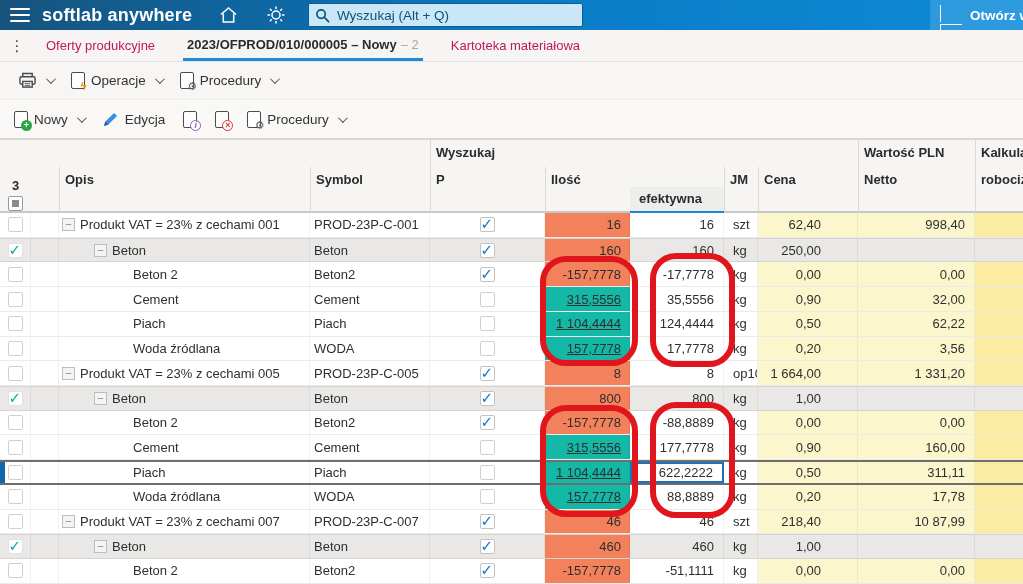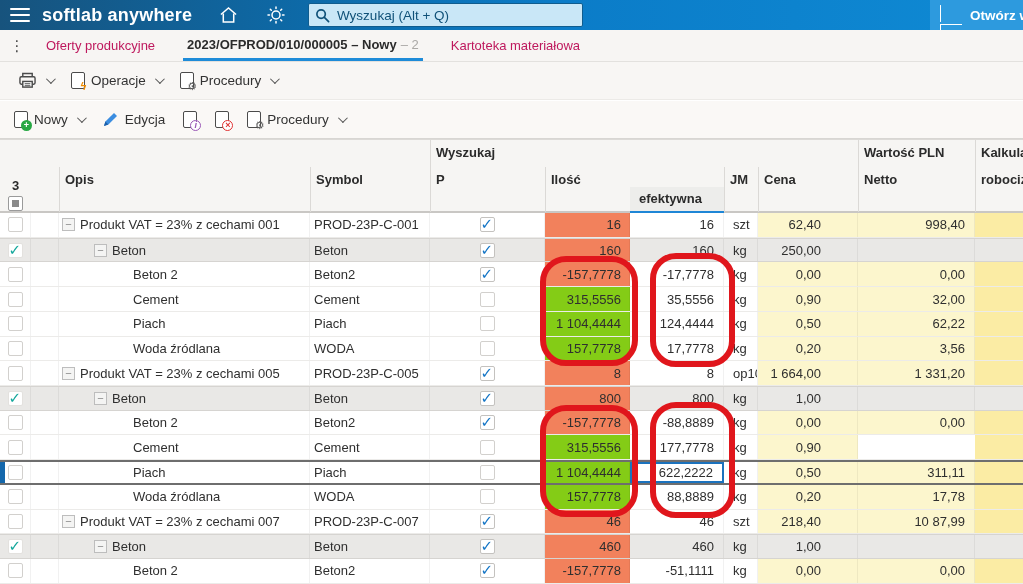--- a/index.html
+++ b/index.html
@@ -84,21 +84,21 @@
   .c-p      { left:430px; width:115px; justify-content:center; }
   .c-ilosc  { left:545px; width:85px;  justify-content:flex-end; padding-right:8px; }
   .c-efekt  { left:630px; width:94px;  justify-content:flex-end; padding-right:9px; }
   .c-jm     { left:724px; width:34px;  padding-left:9px; }
   .c-cena   { left:758px; width:100px; justify-content:flex-end; padding-right:36px; }
   .c-netto  { left:858px; width:117px; justify-content:flex-end; padding-right:9px; }
   .c-rob    { left:975px; width:48px; border-right:none; }
   .row:not(.row-group) .c-cena, .row:not(.row-group) .c-netto { background:#fcf6cd; }
   .row:not(.row-group) .c-rob { background:#fbeca4; }
   .c-ilosc.bg-orange { background:#f2815c; }
-  .c-ilosc.bg-teal   { background:#84cc16; }
+  .c-ilosc.bg-teal   { background:#14b8a6;text-decoration:underline; }
   .lvl1 { padding-left:3px; } .lvl2 { padding-left:35px; } .lvl3 { padding-left:74px; }
   .exp { width:13px; height:13px; border:1px solid #bdbdbd; background:#f4f4f3; color:#8a8a8a;
     font-size:11px; line-height:11px; text-align:center; margin-right:5px; flex:none; cursor:pointer; }
   .cb { width:15px; height:15px; border:1.5px solid #d2d0cd; border-radius:2px; background:#fff;
     position:relative; cursor:pointer; }
   .cb.ck-teal::after, .cb.ck-blue::after { content:"\2713"; position:absolute; left:0px; top:-3px;
     font-size:15px; font-weight:700; }
   .cb.ck-teal { border-color:#e3e1de; } .cb.ck-teal::after { color:#12a79b; }
   .cb.ck-blue { border-color:#c4c2bf; } .cb.ck-blue::after { color:#1274c5; }
   .row-selected { border-top:2px solid #6e6e6e; border-bottom:2px solid #6e6e6e; }
@@ -434,20 +434,21 @@
           <div class="t">Cement</div>
         </div>
         <div class="cell c-symbol">Cement</div>
         <div class="cell c-p">
           <div class="cb"></div>
         </div>
         <div class="cell c-ilosc bg-teal">315,5556</div>
         <div class="cell c-efekt">177,7778</div>
         <div class="cell c-jm">kg</div>
         <div class="cell c-cena">0,90</div>
+        <div class="cell c-netto">160,00</div>
         <div class="cell c-rob"></div>
       </div>
       <div class="row row-selected">
         <div class="cell c-check">
           <div class="cb"></div>
         </div>
         <div class="cell c-narrow"></div>
         <div class="cell c-opis lvl3">
           <div class="t">Piach</div>
         </div>

